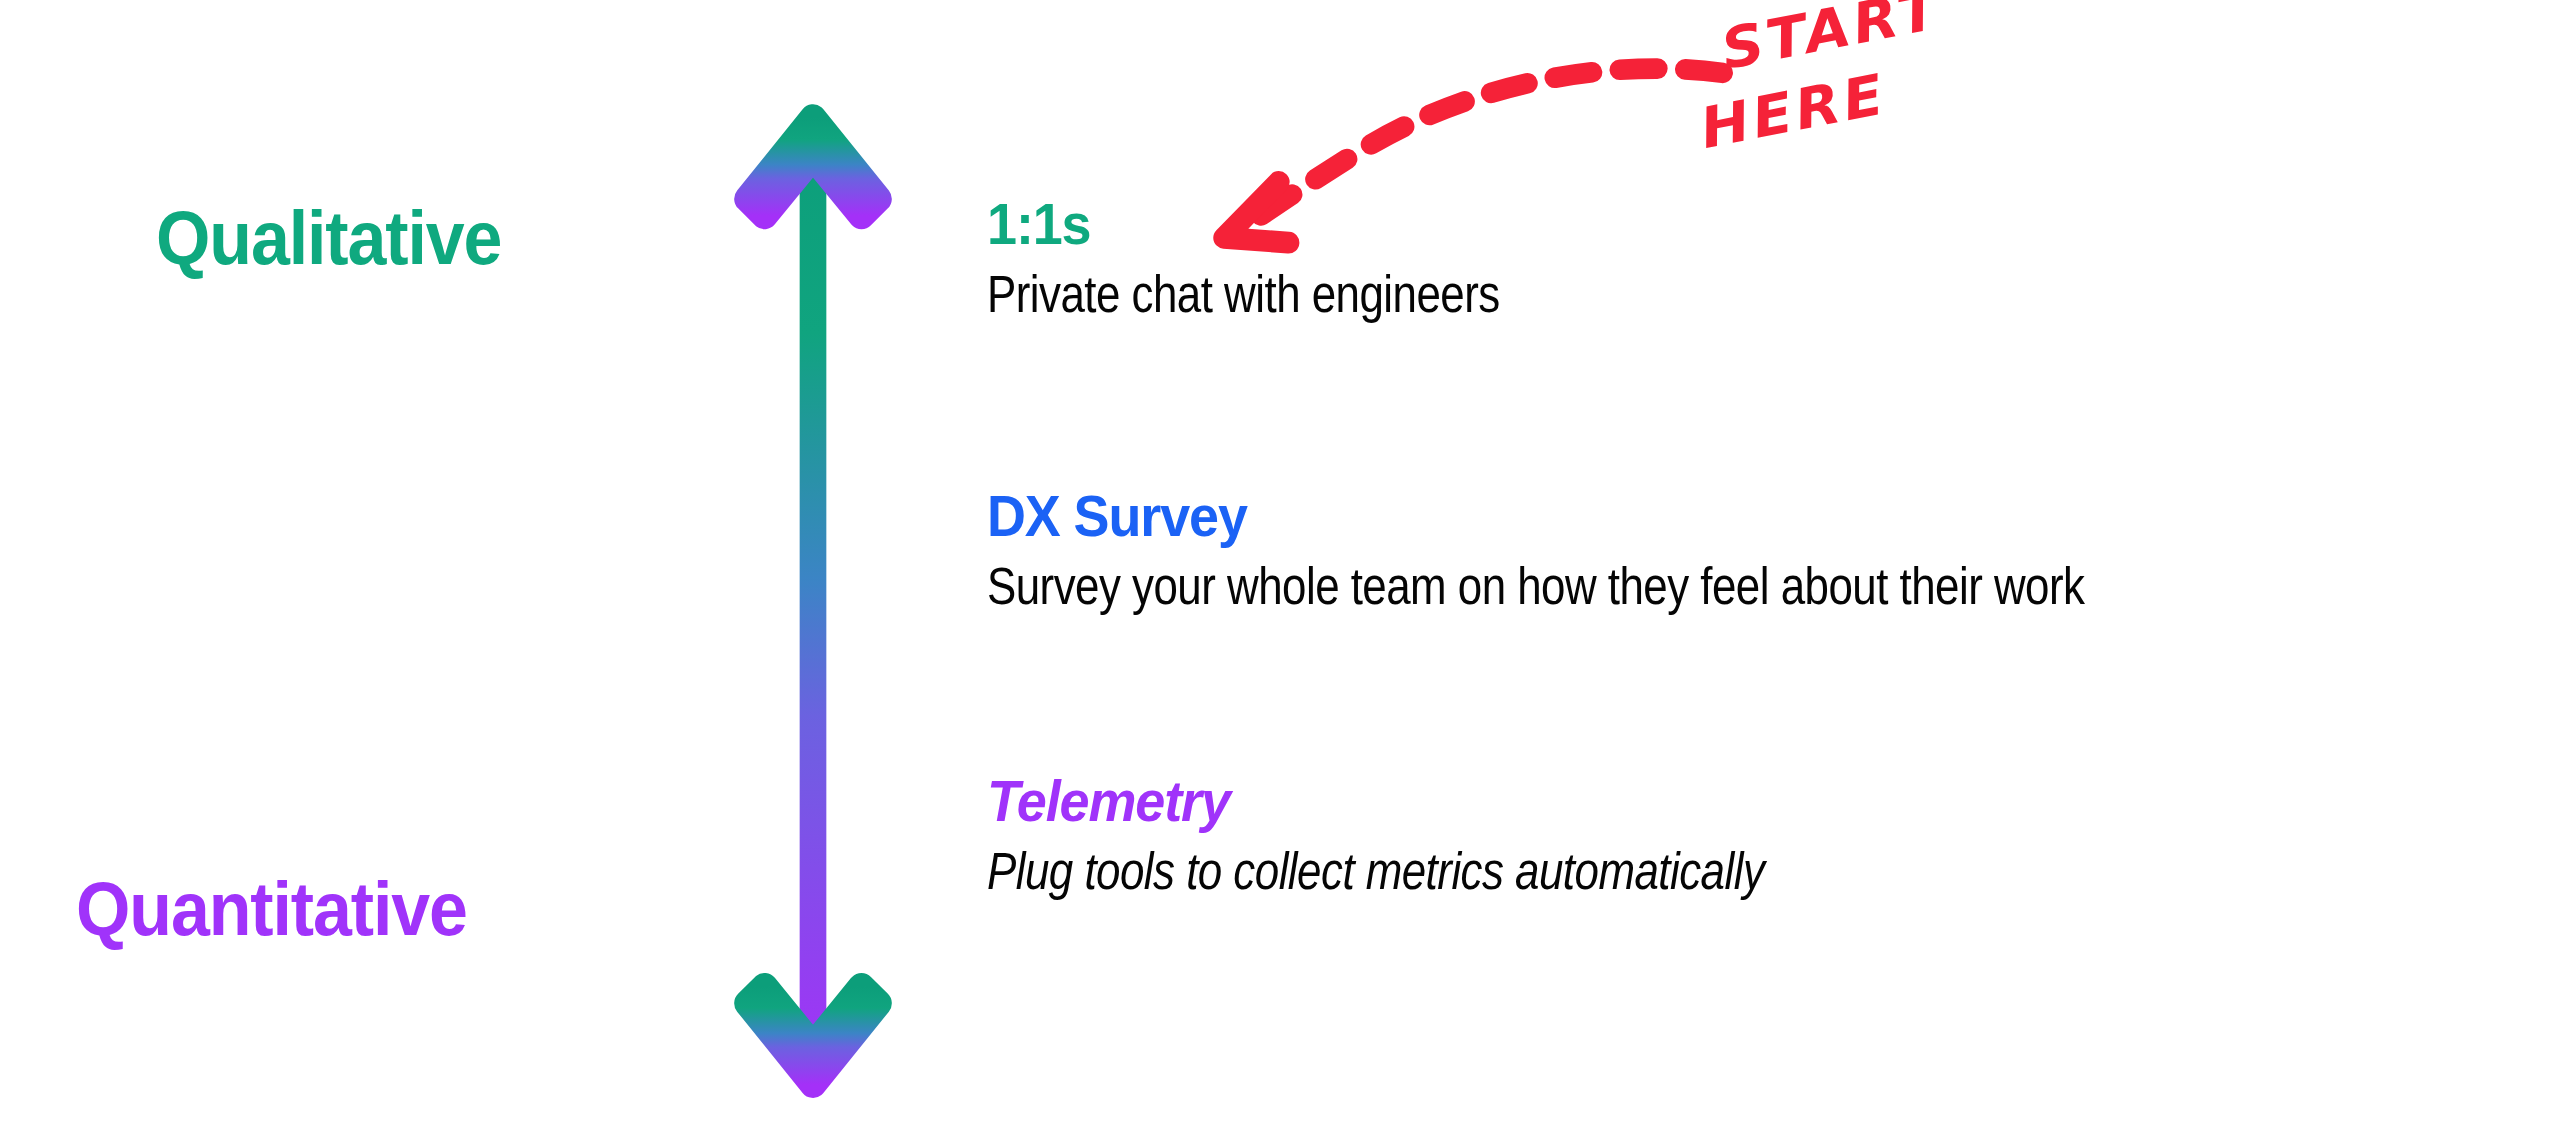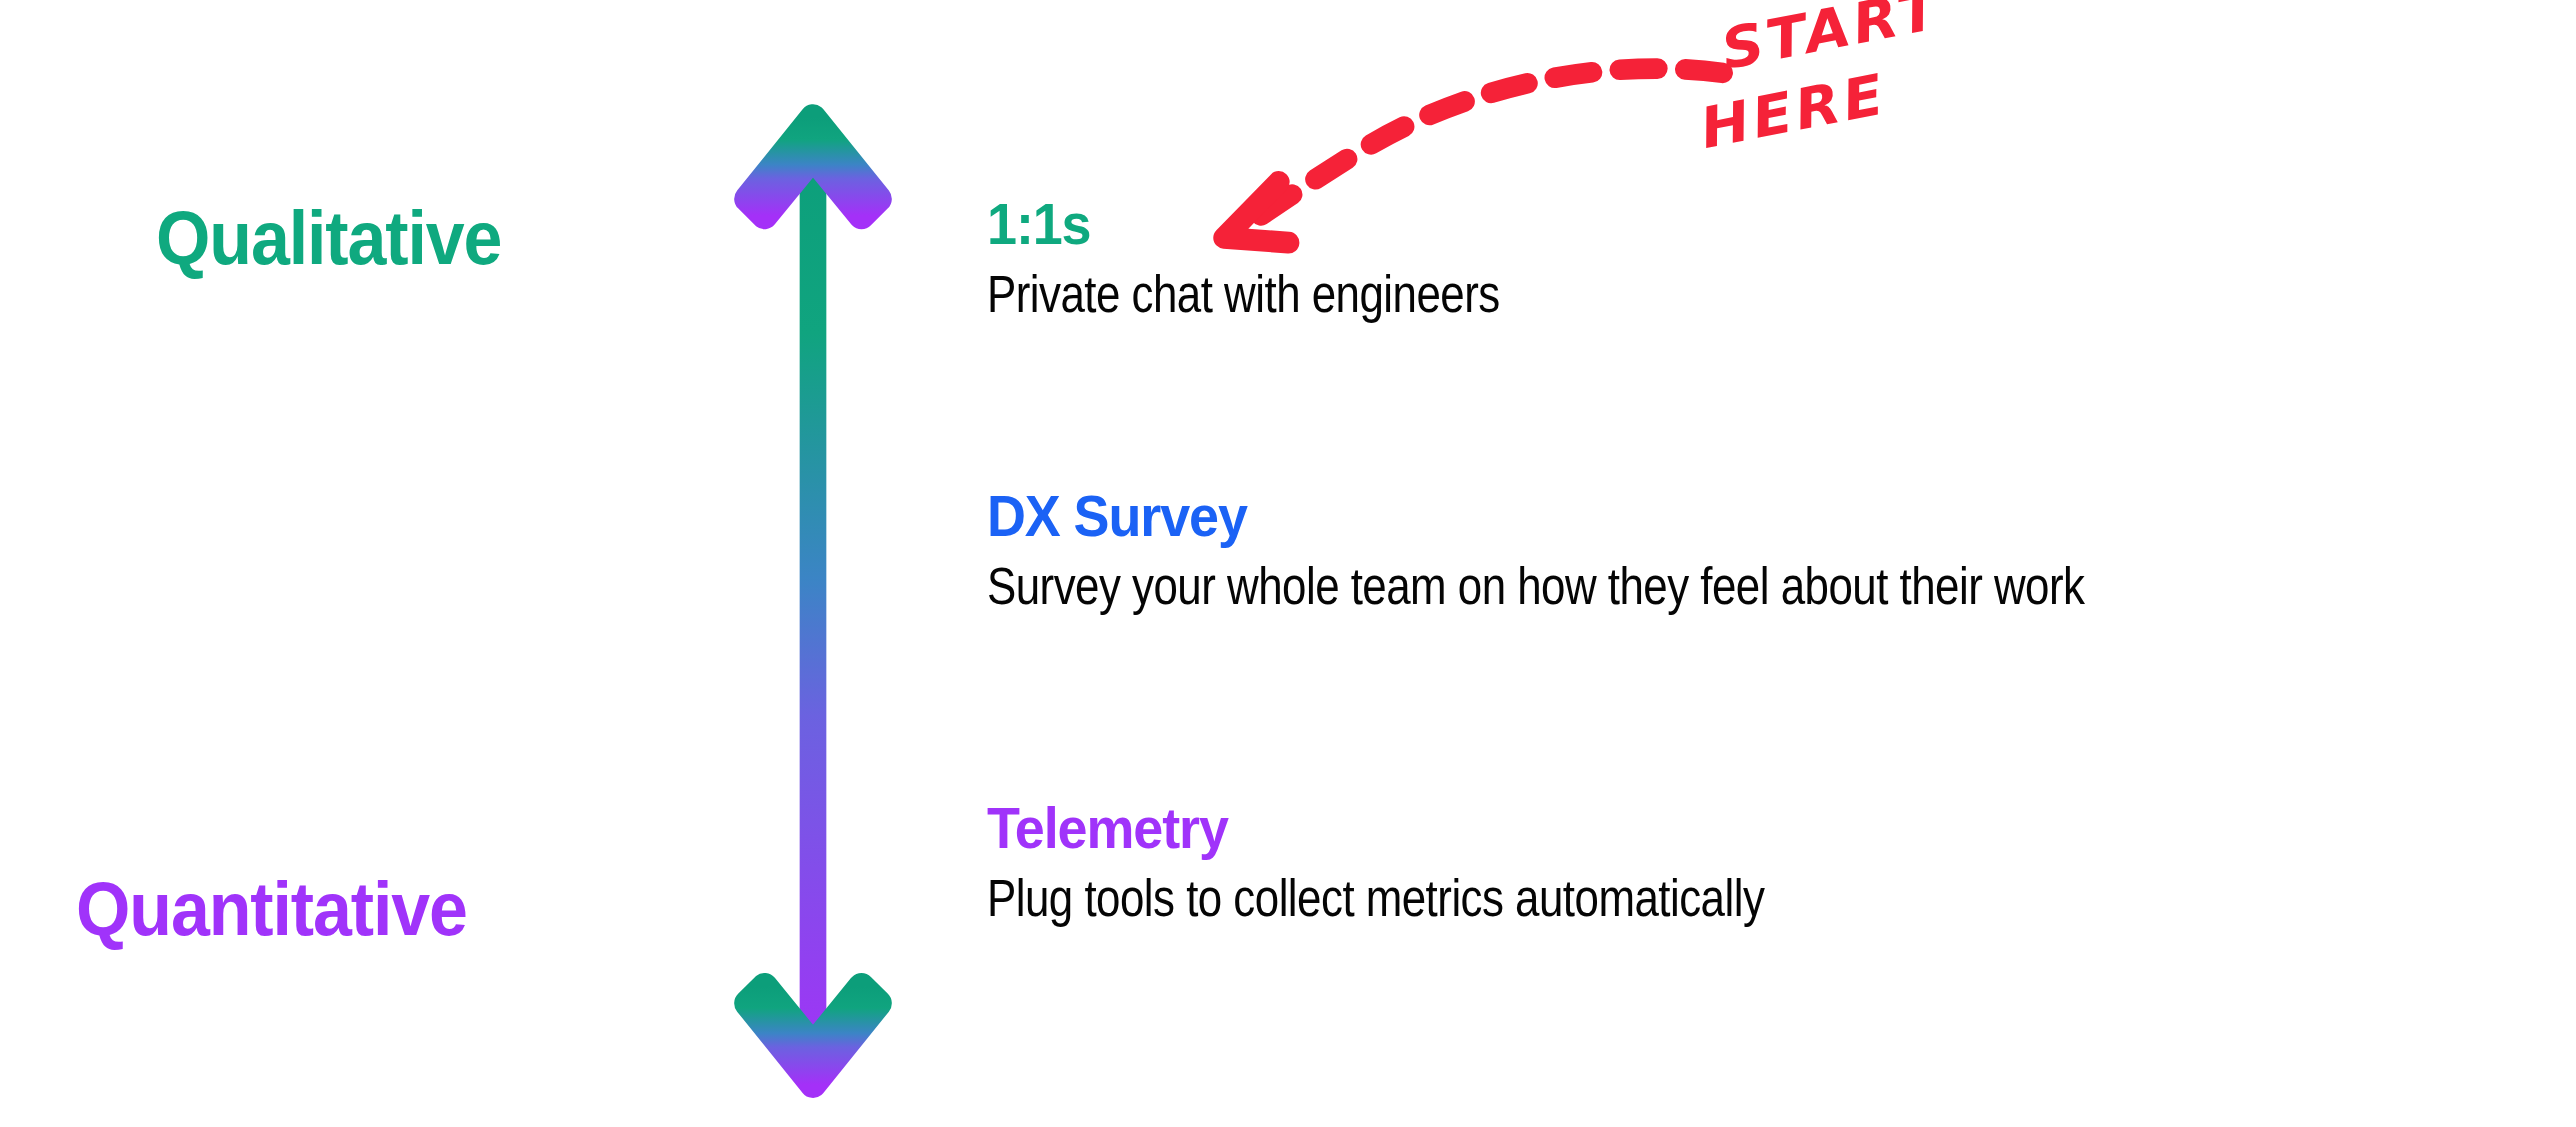--- a/index.html
+++ b/index.html
@@ -55,21 +55,21 @@
   
   #method-list {
     position: absolute;
     left: 987px;
     top: 182px;
     width: 1528px;
   }
   .method-item { position: absolute; left: 0; }
   #method-item-0 { top: 12px; }
   #method-item-1 { top: 297px; margin-top: 7px; }
-  #method-item-2 { top: 616px; }
+  #method-item-2 { top: 589px; font-style: italic; }
 
   .method-title {
     font-family: "Liberation Sans", sans-serif;
     font-weight: 700;
     font-size: 58px;
     line-height: 1.02;
     letter-spacing: -1.2px;
     margin: 0;
     white-space: nowrap;
     transform: scaleX(0.93);

